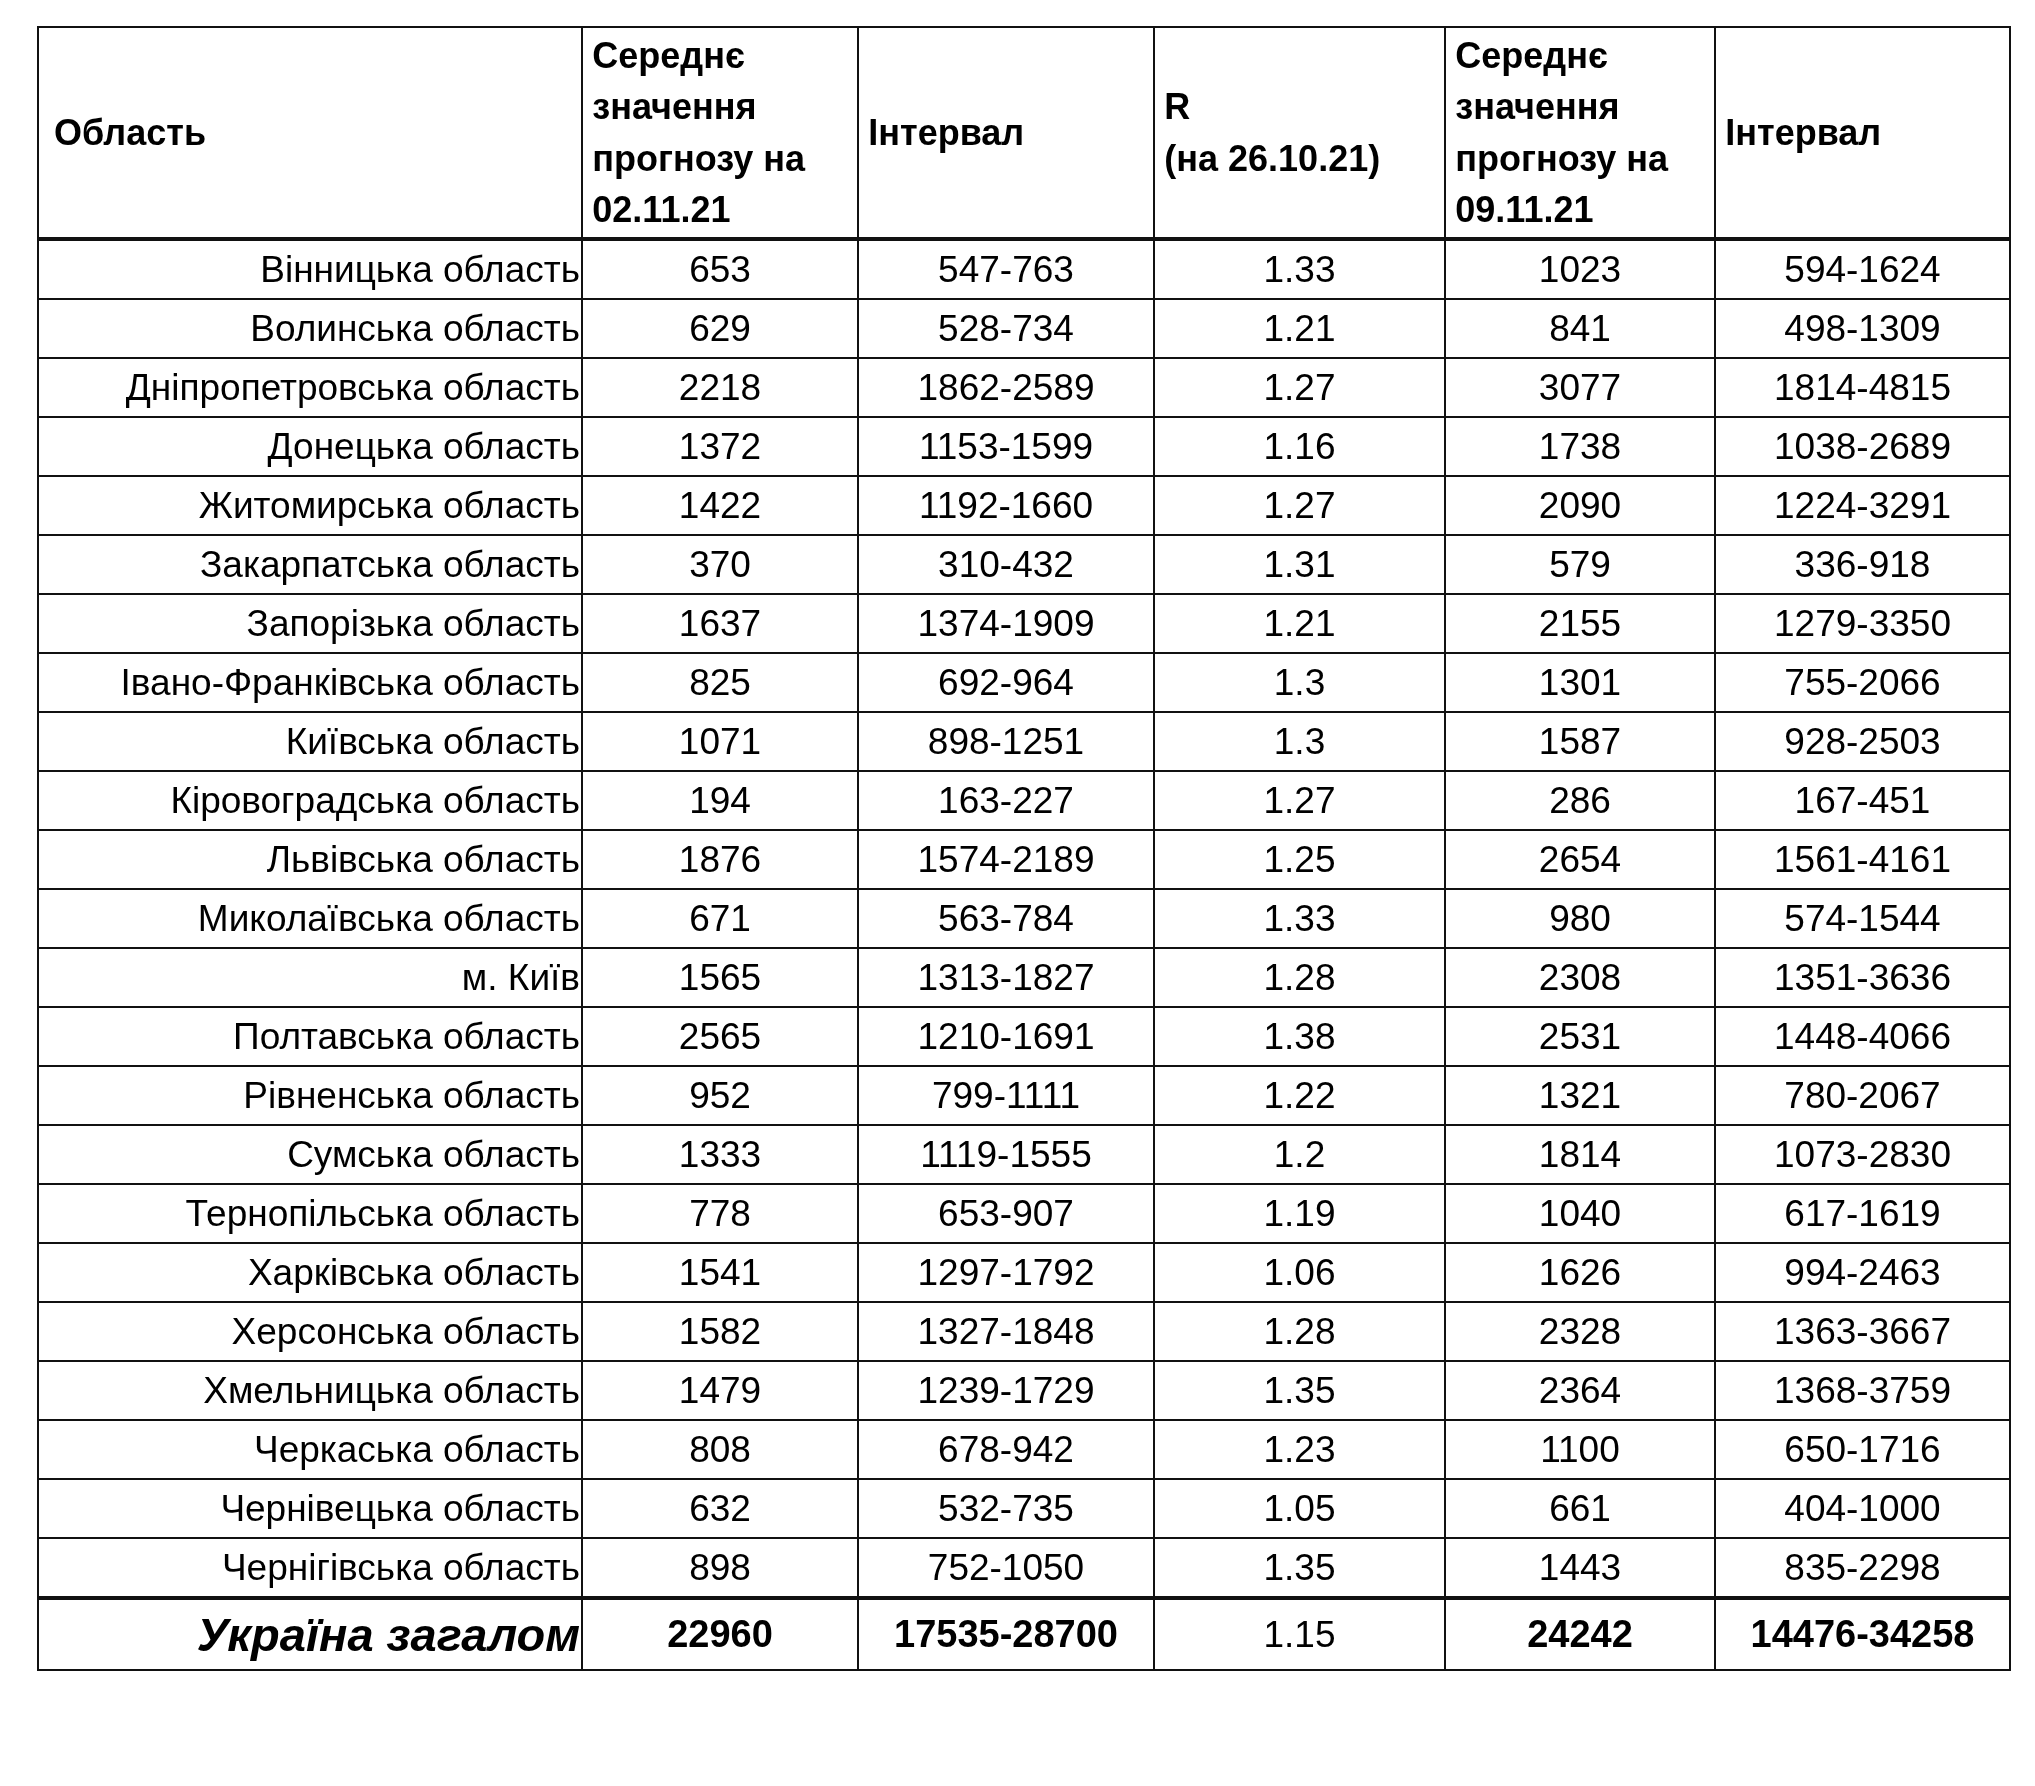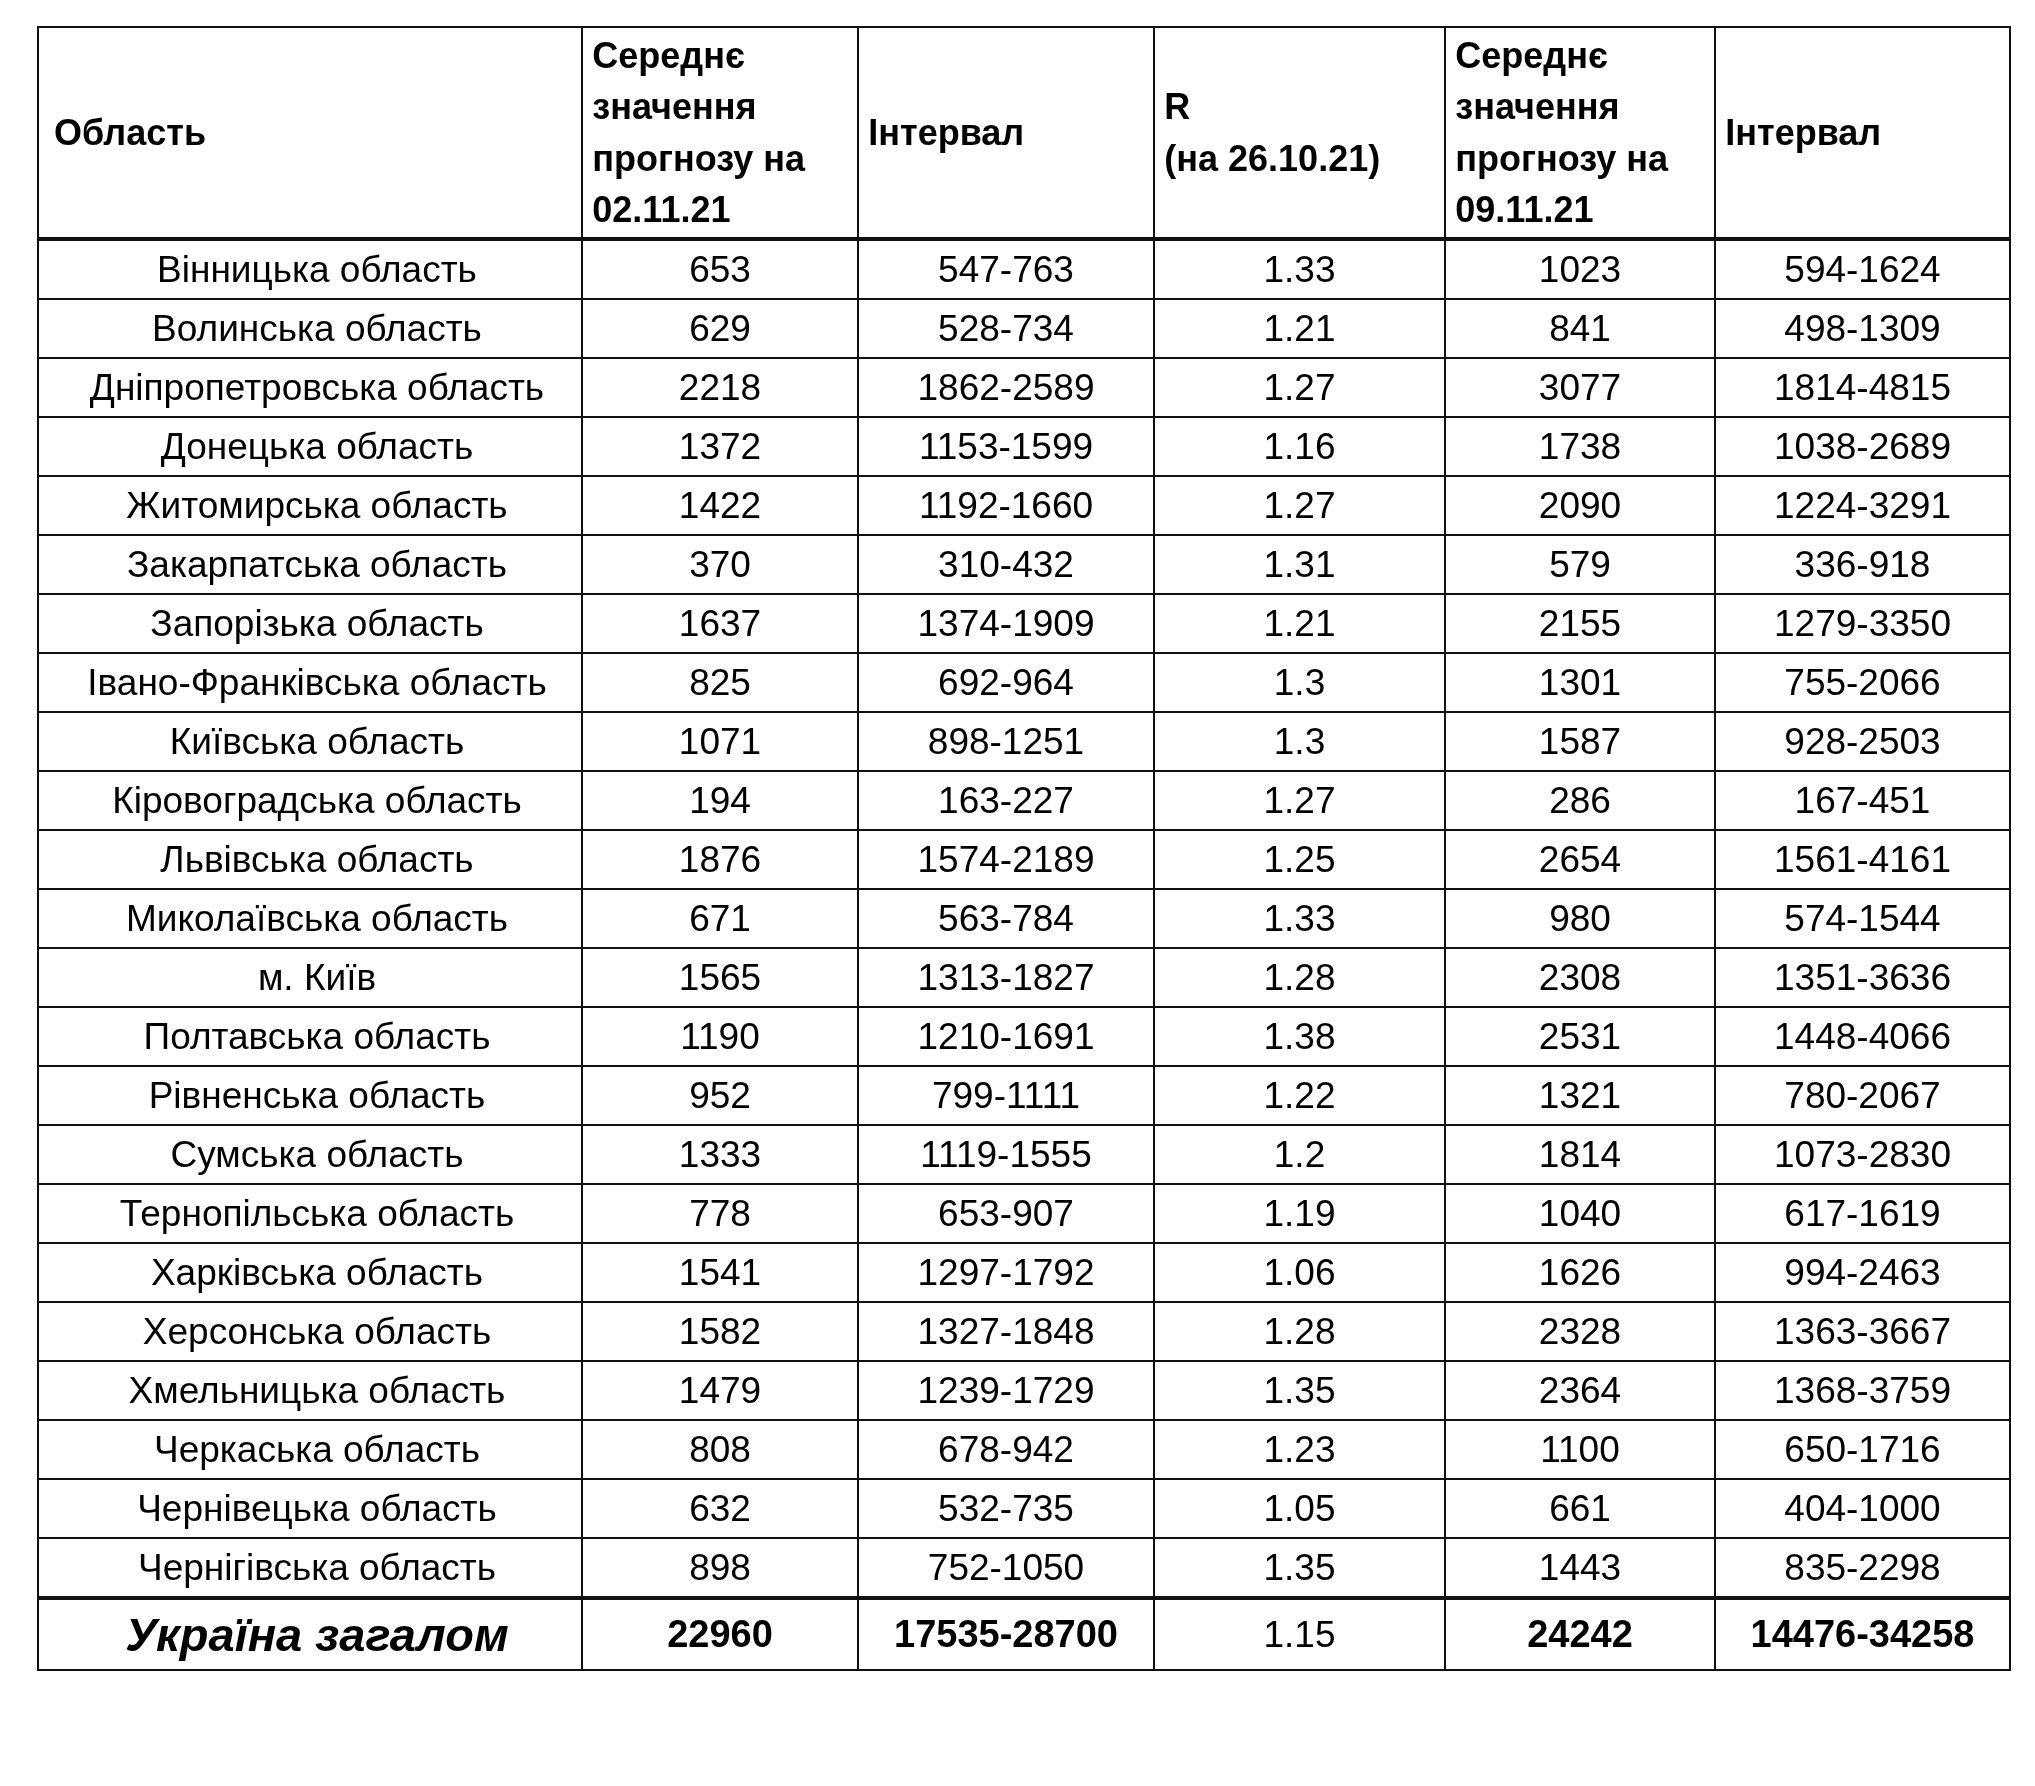--- a/index.html
+++ b/index.html
@@ -43,21 +43,21 @@
   thead th.h-name {
     text-align: left;
     padding-left: 15px;
   }
   tbody td {
     height: 55px;
     font-size: 37px;
     vertical-align: middle;
   }
   td.col-name {
-    text-align: center;
+    text-align: right;
     padding-left: 15px;
   }
   td.col-num {
     text-align: center;
   }
   tr.total-row td {
     height: 67px;
     border-top-width: 4.7px;
   }
   tr.total-row td.total-label {
@@ -198,21 +198,21 @@
         <tr>
           <td class="col-name">м. Київ</td>
           <td class="col-num">1565</td>
           <td class="col-num">1313-1827</td>
           <td class="col-num">1.28</td>
           <td class="col-num">2308</td>
           <td class="col-num">1351-3636</td>
         </tr>
         <tr>
           <td class="col-name">Полтавська область</td>
-          <td class="col-num">1190</td>
+          <td class="col-num">2565</td>
           <td class="col-num">1210-1691</td>
           <td class="col-num">1.38</td>
           <td class="col-num">2531</td>
           <td class="col-num">1448-4066</td>
         </tr>
         <tr>
           <td class="col-name">Рівненська область</td>
           <td class="col-num">952</td>
           <td class="col-num">799-1111</td>
           <td class="col-num">1.22</td>

